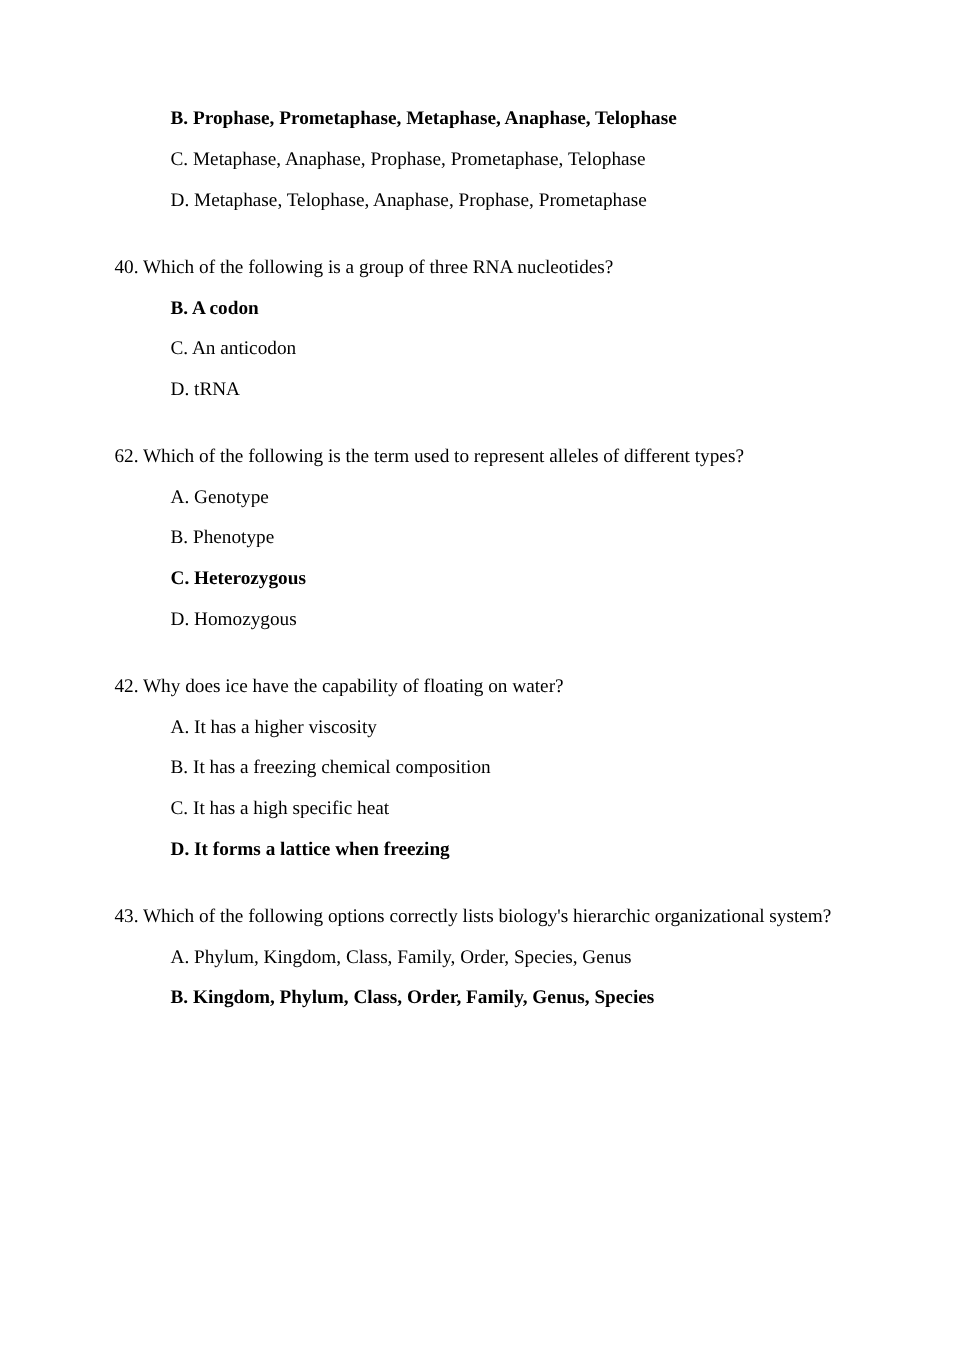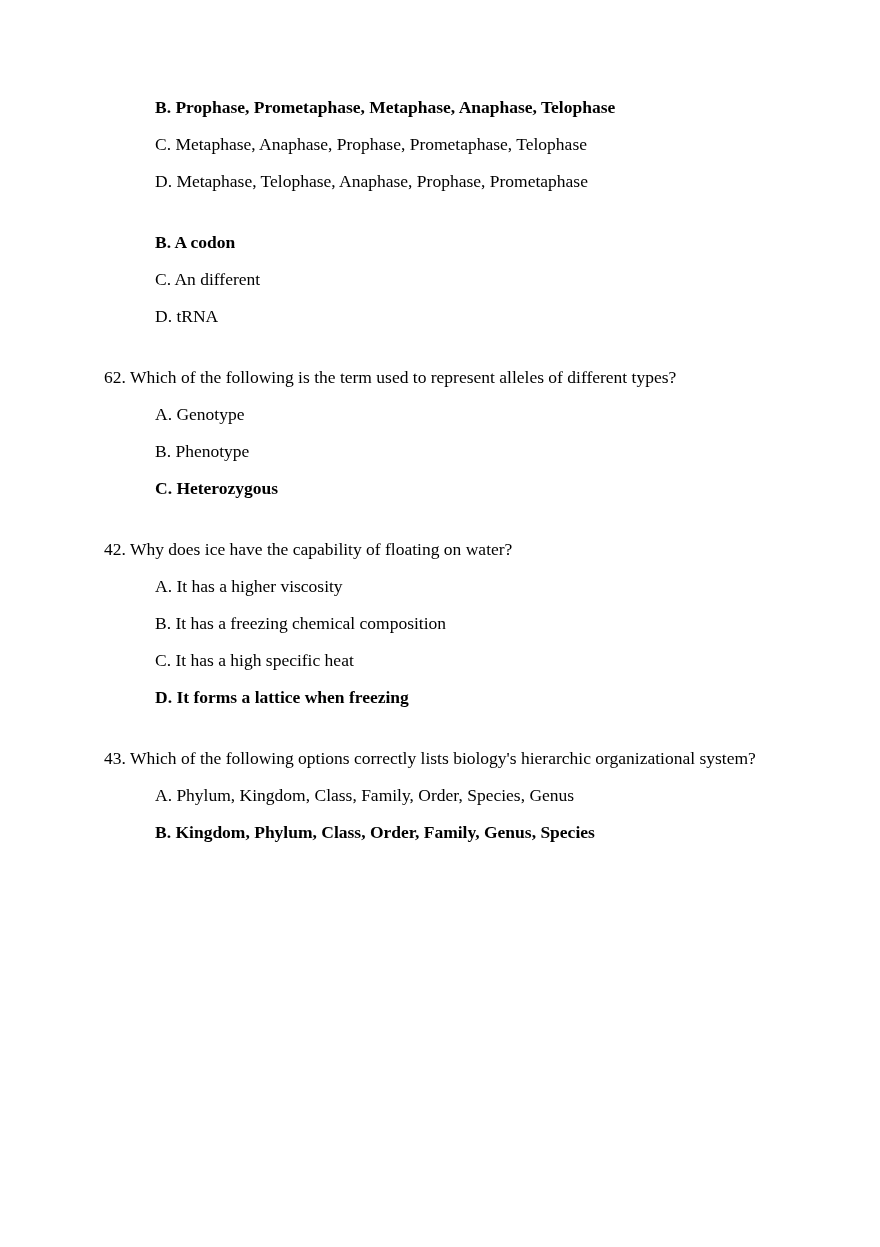--- a/index.html
+++ b/index.html
@@ -45,30 +45,32 @@
 <div class="page">
   <div class="content">
 
     <section class="question-block">
       <p class="option bold">B. Prophase, Prometaphase, Metaphase, Anaphase, Telophase</p>
       <p class="option">C. Metaphase, Anaphase, Prophase, Prometaphase, Telophase</p>
       <p class="option">D. Metaphase, Telophase, Anaphase, Prophase, Prometaphase</p>
     </section>
 
     <section class="question-block">
+      <p class="question">40. Which of the following is a group of three RNA nucleotides?</p>
       <p class="option bold">B. A codon</p>
-      <p class="option">C. An different</p>
+      <p class="option">C. An anticodon</p>
       <p class="option">D. tRNA</p>
     </section>
 
     <section class="question-block">
       <p class="question">62. Which of the following is the term used to represent alleles of different types?</p>
       <p class="option">A. Genotype</p>
       <p class="option">B. Phenotype</p>
       <p class="option bold">C. Heterozygous</p>
+      <p class="option">D. Homozygous</p>
     </section>
 
     <section class="question-block">
       <p class="question">42. Why does ice have the capability of floating on water?</p>
       <p class="option">A. It has a higher viscosity</p>
       <p class="option">B. It has a freezing chemical composition</p>
       <p class="option">C. It has a high specific heat</p>
       <p class="option bold">D. It forms a lattice when freezing</p>
     </section>
 

